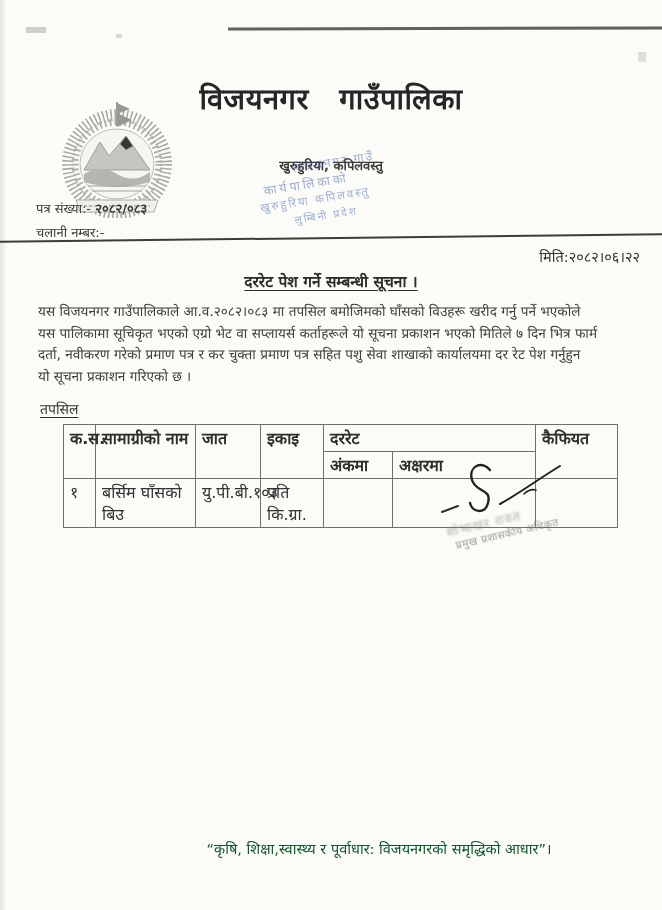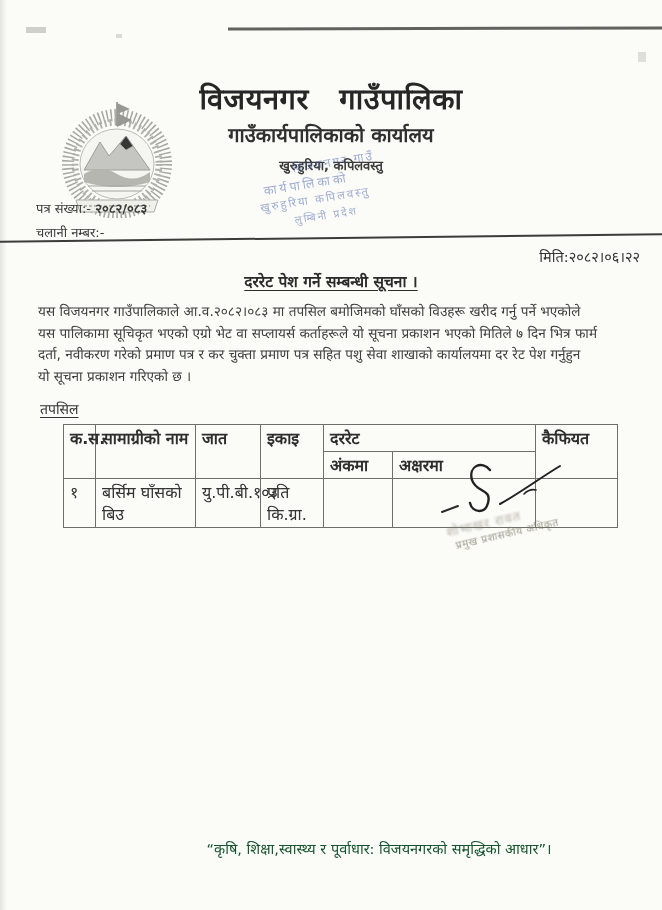--- a/index.html
+++ b/index.html
@@ -118,21 +118,20 @@
       <path d="M71 3 L84 9 L71 14 Z" fill="#7c7c78"></path>
       <path d="M71 13 L86 20 L71 27 Z" fill="#7c7c78"></path>
 
       <path d="M30 100 L112 100 L108 112 L34 112 Z" fill="#edede8" stroke="#98989200" stroke-width="0"></path>
       <path d="M30 100 L112 100 L108 112 L34 112 Z" fill="none" stroke="#96968f" stroke-width="1"></path>
       <path d="M38 106 L104 106" stroke="#8e8e88" stroke-width="1.4" stroke-dasharray="3 2"></path>
     </svg>
   </div>
 
   <div class="abs title">विजयनगर गाउँपालिका</div>
-  <div class="abs office">गाउँकार्यपालिकाको कार्यालय</div>
   <div class="abs addr">खुरुहुरिया, कपिलवस्तु</div>
 
   <div class="abs bluestamp">
     <div class="l1">विजयनगर गाउँ</div>
     <div class="l2">कार्यपालिकाको</div>
     <div class="l3">खुरुहुरिया कपिलवस्तु</div>
     <div class="l4">लुम्बिनी प्रदेश</div>
   </div>
 
   <div class="abs ref" style="top:199px;">

